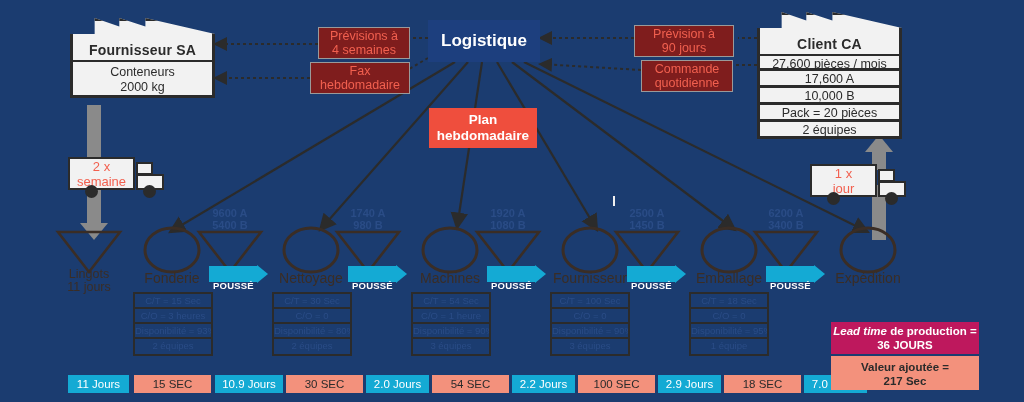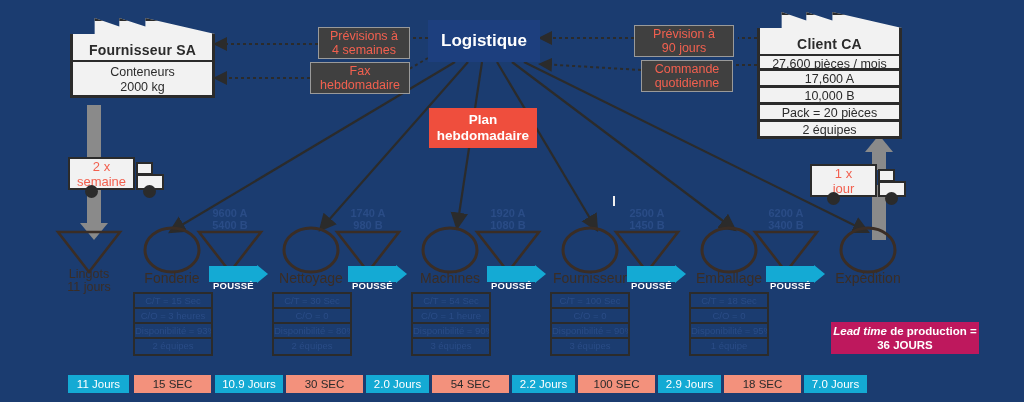--- a/index.html
+++ b/index.html
@@ -32,21 +32,21 @@
   }
   .info-box {
     background: #f2f2f2; border: 3px solid #2b2b2b; border-top: 2px solid #2b2b2b;
     text-align: center; color: #2b2b2b; font-size: 12.5px;
     padding: 1px 2px; line-height: 15px;
   }
   .info-box + .info-box { border-top: none; }
 
   
   .msg-box {
-    background: #404040; border: 1.5px solid #9a9a9a;
+    background: #7f1d1d; border: 1.5px solid #9a9a9a;
     color: #f2604f; font-size: 12.5px; text-align: center;
     line-height: 14px; padding: 2px 4px;
     display: flex; align-items: center; justify-content: center;
   }
   .logistique {
     background: #1d3f7e; border: 1px solid #1d3f7e;
     color: #ffffff; font-weight: bold; font-size: 17px;
     display: flex; align-items: center; justify-content: center;
   }
   .plan-box {
@@ -370,14 +370,18 @@
   <div class="tl-cell tl-day" style="left:658px; top:375px; width:63px;">2.9 Jours</div>
   <div class="tl-cell tl-sec" style="left:724px; top:375px; width:77px;">18 SEC</div>
   <div class="tl-cell tl-day" style="left:804px; top:375px; width:63px;">7.0 Jours</div>
 
   <div class="summary-box summary-lead" style="left:831px; top:322px; width:148px; height:32px; padding-top:2px;">
     <div>
       <span class="it">Lead time</span><span> de production =</span>
     </div>
     <div>36 JOURS</div>
   </div>
+  <div class="summary-box summary-va" style="left:831px; top:356px; width:148px; height:34px; padding-top:4px;">
+    <div>Valeur ajoutée =</div>
+    <div>217 Sec</div>
+  </div>
 
 </div>
 
 </body></html>

